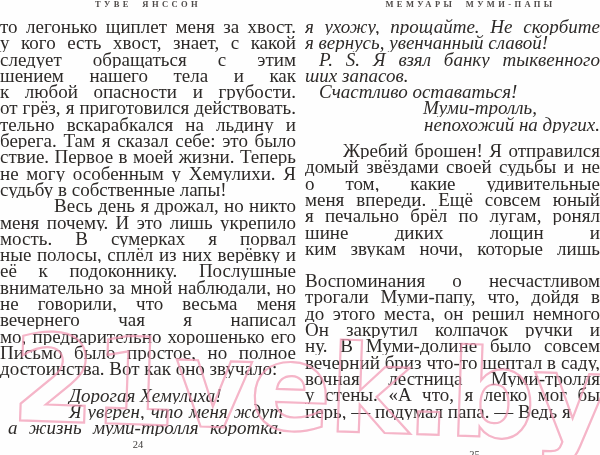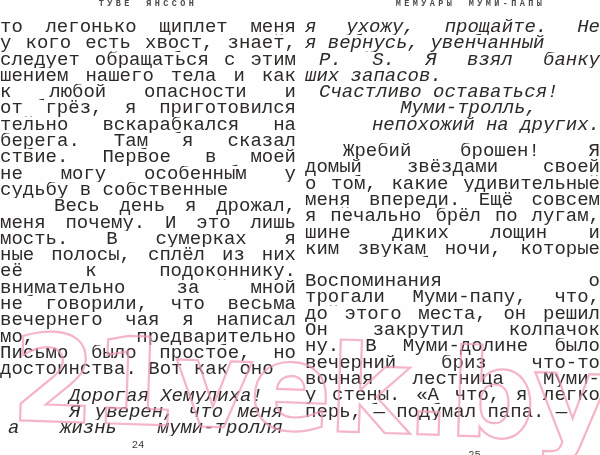--- a/index.html
+++ b/index.html
@@ -1,21 +1,21 @@
 <!DOCTYPE html>
 <html><head>
 <meta charset="utf-8">
 <style>
   html,body { margin:0; padding:0; background:#ffffff; }
   .spread {
     position:relative; width:600px; height:455px; overflow:hidden;
     background:#fefefe; color:#2d2a28;
     font-family:"Liberation Serif", serif;
   }
-  .page { position:absolute; top:0; height:455px;font-family:Liberation Mono, monospace; }
+  .page { position:absolute; top:0; height:455px; }
   .page-left  { left:0;   width:296px; }
   .page-right { left:305px; width:295px; }
   .running-head {
     position:absolute; top:-1px; left:0; right:0; text-align:center;
     font-size:8.5px; font-weight:600; letter-spacing:3.4px; word-spacing:5px;
     color:#4e4a48; white-space:nowrap;
   }
   .page-right .running-head { padding-left:36px; }
   .body { position:absolute; top:19px; left:0; right:0; }
   .line { font-size:19px; line-height:16.3px; height:16.3px; overflow:hidden;

